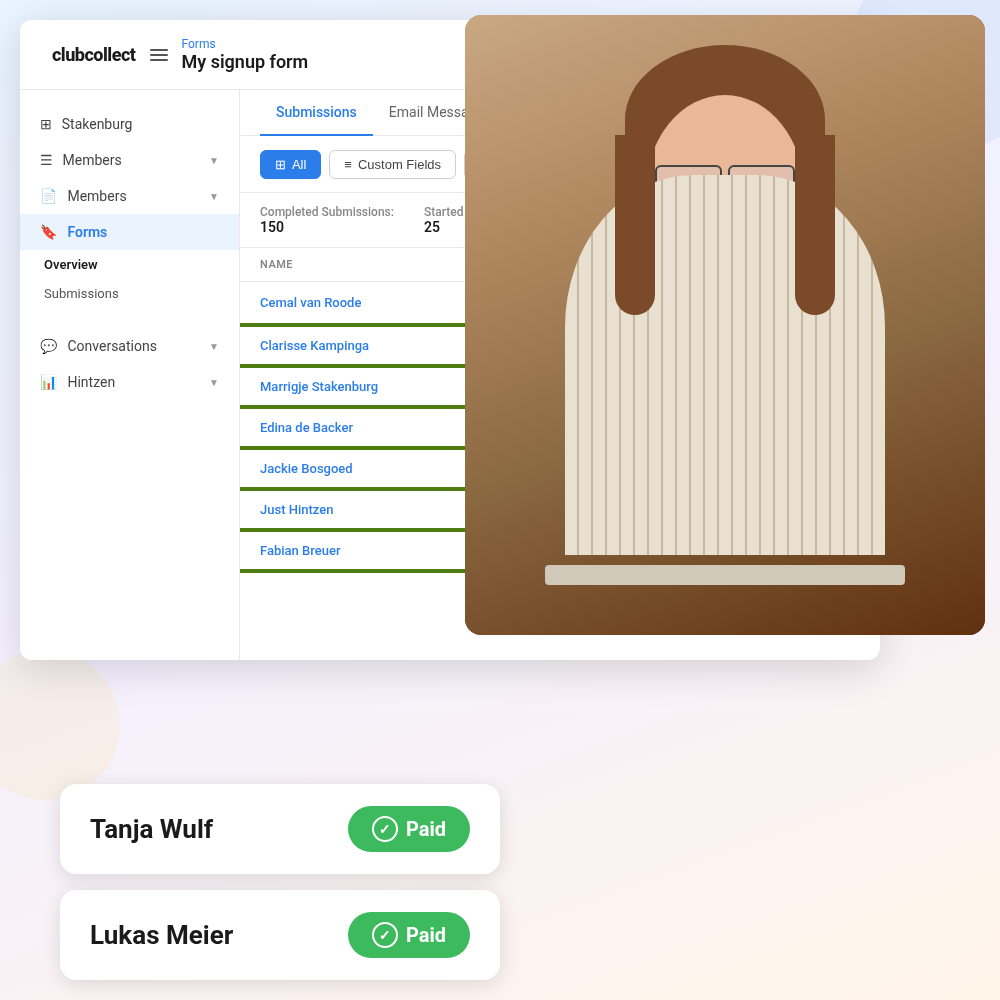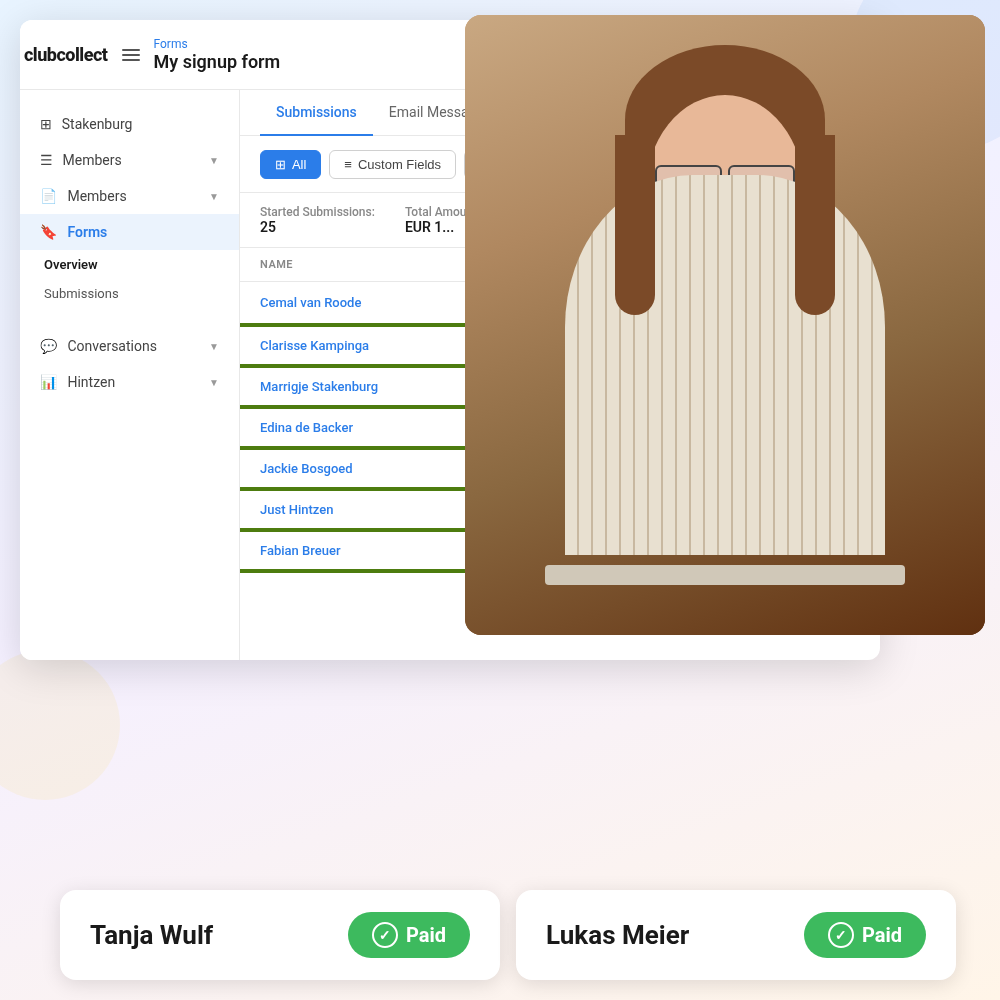--- a/index.html
+++ b/index.html
@@ -25,21 +25,21 @@
       display: flex;
       flex-direction: column;
       overflow: hidden;
     }
 
     
     .app-header {
       display: flex;
       align-items: center;
       justify-content: space-between;
-      padding: 14px 4px;
+      padding: 14px 32px;
       background: white;
       border-bottom: 1px solid #e8e8e8;
       min-height: 70px;
     }
 
     .header-left {
       display: flex;
       align-items: center;
       gap: 14px;
     }
@@ -308,21 +308,21 @@
       padding: 2px 10px;
     }
 
     
     .payment-cards {
       position: absolute;
       bottom: 20px;
       left: 60px;
       z-index: 20;
       display: flex;
-      flex-direction: row;
+      flex-direction: column;
       gap: 16px;
     }
 
     .payment-card {
       background: white;
       border-radius: 16px;
       box-shadow: 0 4px 20px rgba(0,0,0,0.12);
       padding: 22px 30px;
       display: flex;
       align-items: center;
@@ -499,20 +499,24 @@
         <button class="filter-btn">
           <span>◎</span>
           Summary
         </button>
         <div class="search-btn">
           <span>🔍</span>
         </div>
       </div>
 
       <div class="stats-bar">
+        <div class="stat-item">
+          <span class="stat-label">Completed Submissions:</span>
+          <span class="stat-value">150</span>
+        </div>
         <div class="stat-item">
           <span class="stat-label">Started Submissions:</span>
           <span class="stat-value">25</span>
         </div>
         <div class="stat-item">
           <span class="stat-label">Total Amount:</span>
           <span class="stat-value">EUR 1...</span>
         </div>
       </div>
 

